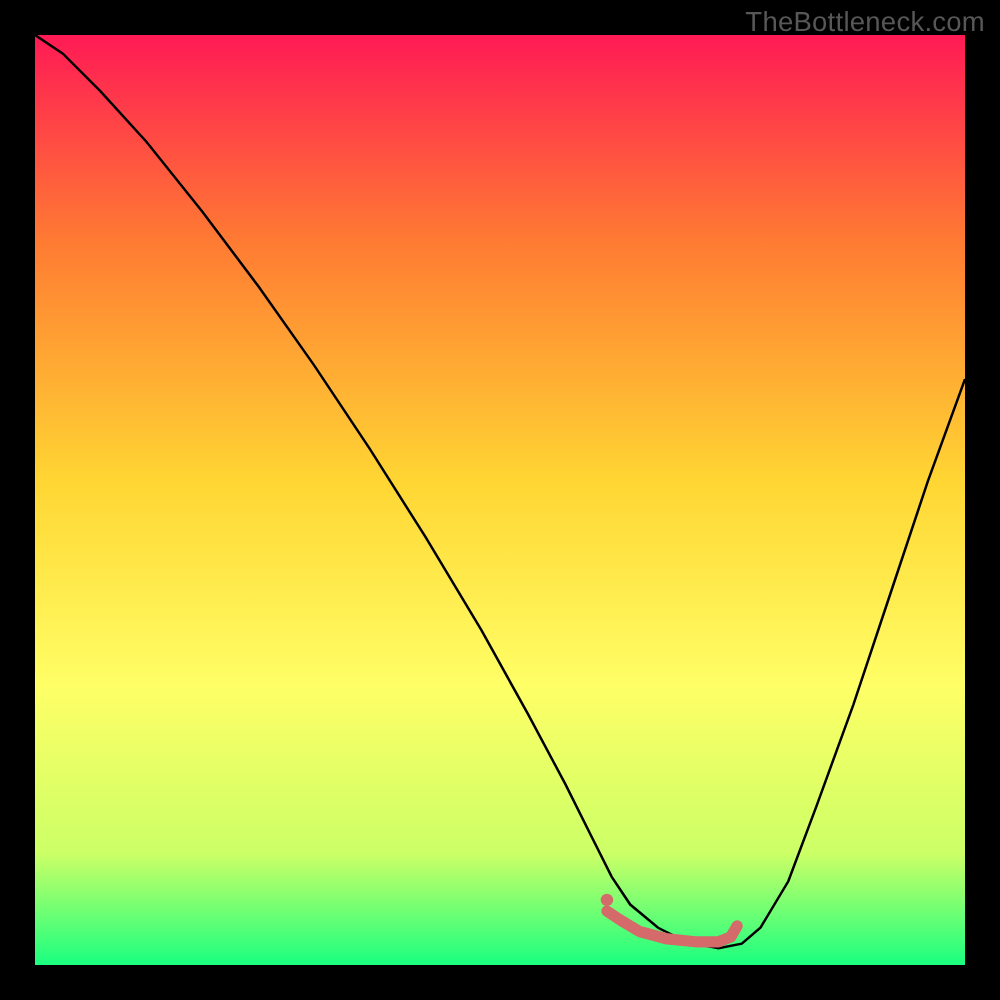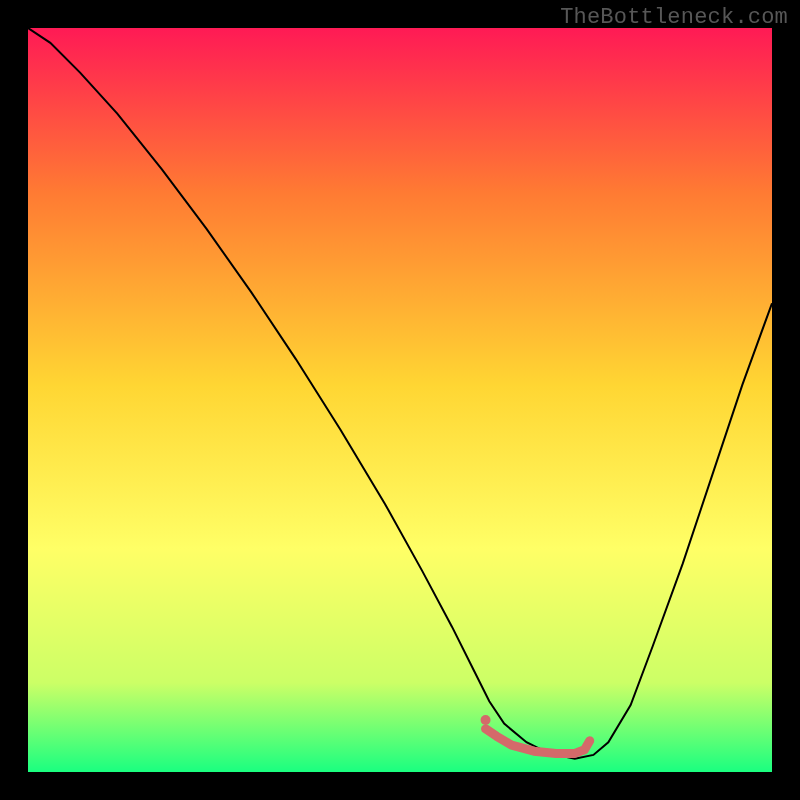--- a/index.html
+++ b/index.html
@@ -8,21 +8,21 @@
     width: 800px;
     height: 800px;
     background: #000;
     position: relative;
     overflow: hidden;
   }
   .watermark {
     position: absolute;
     top: 5px;
     right: 12px;
-    font-family: Liberation Mono, monospace;
+    font-family: Liberation Sans, sans-serif;
     font-size: 22px;
     color: #575757;
     z-index: 10;
     letter-spacing: 0.2px;
   }
   .plot-area {
     position: absolute;
     left: 28px;
     top: 28px;
     width: 744px;

